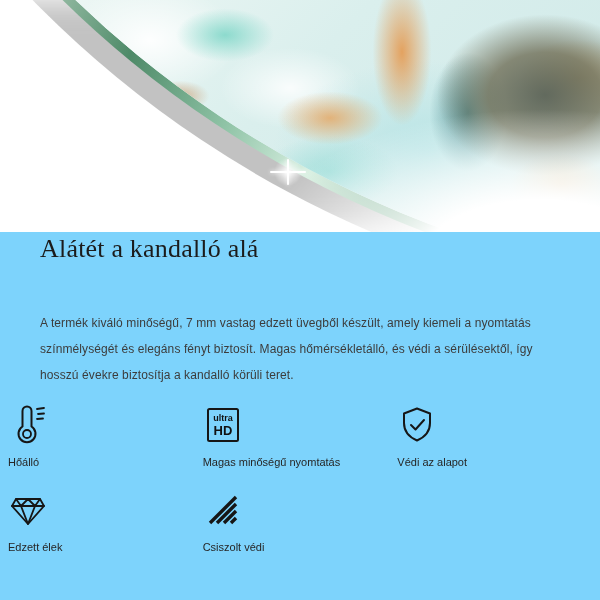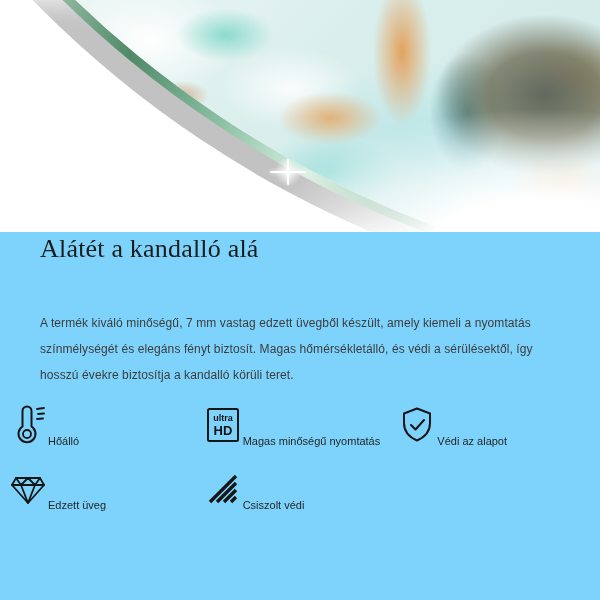--- a/index.html
+++ b/index.html
@@ -58,23 +58,23 @@
   }
   .heading span { display:block; white-space:nowrap; }
   .body-text { position:absolute; left:40px; top:310px; color:#3c3c3c; font-size:12px; line-height:26px; }
   .body-text span { display:block; white-space:nowrap; letter-spacing:0.1px; }
 
   
   .features {
     position:absolute; left:8px; top:402px; width:584px;
     display:grid; grid-template-columns:repeat(3,1fr); row-gap:18px;
   }
-  .feature { display:flex; flex-direction:row; align-items:flex-end; }
+  .feature { display:flex; flex-direction:column; align-items:flex-start; }
   .icon-box { height:46px; display:flex; align-items:center; justify-content:center; }
-  .feature-label { margin-top:16px; font-size:11px; line-height:14px; color:#262626; text-align:center; }
+  .feature-label { margin-top:7px; font-size:11px; line-height:14px; color:#262626; text-align:center; }
   svg { display:block; }
   .stroke { fill:none; stroke:#161616; stroke-width:2; stroke-linecap:round; stroke-linejoin:round; }
   .thin  { stroke-width:1.8; }
   .fillb { fill:#161616; stroke:none; }
   .hatch { stroke:#161616; stroke-width:3.4; stroke-linecap:butt; }
   .uhd-top { font:bold 9px "Liberation Sans", sans-serif; fill:#111; }
   .uhd-bot { font:bold 13px "Liberation Sans", sans-serif; fill:#111; }
 </style>
 </head>
 <body>
@@ -137,21 +137,21 @@
 
     <div class="feature">
       <div class="icon-box">
         <svg width="40" height="40" viewBox="0 0 40 40">
           <path class="stroke thin" d="M8,9 H32 L36,16 L20,34 L4,16 Z"></path>
           <path class="stroke thin" d="M4,16 H36"></path>
           <path class="stroke thin" d="M8,9 L13,16 L20,9 L27,16 L32,9"></path>
           <path class="stroke thin" d="M13,16 L20,34 L27,16"></path>
         </svg>
       </div>
-      <div class="feature-label">Edzett üveg</div>
+      <div class="feature-label">Edzett élek</div>
     </div>
 
     <div class="feature">
       <div class="icon-box">
         <svg width="40" height="40" viewBox="0 0 40 40">
           <line class="hatch" x1="7" y1="33" x2="33" y2="7"></line>
           <line class="hatch" x1="14" y1="33" x2="33" y2="14"></line>
           <line class="hatch" x1="21" y1="33" x2="33" y2="21"></line>
           <line class="hatch" x1="28" y1="33" x2="33" y2="28"></line>
         </svg>

